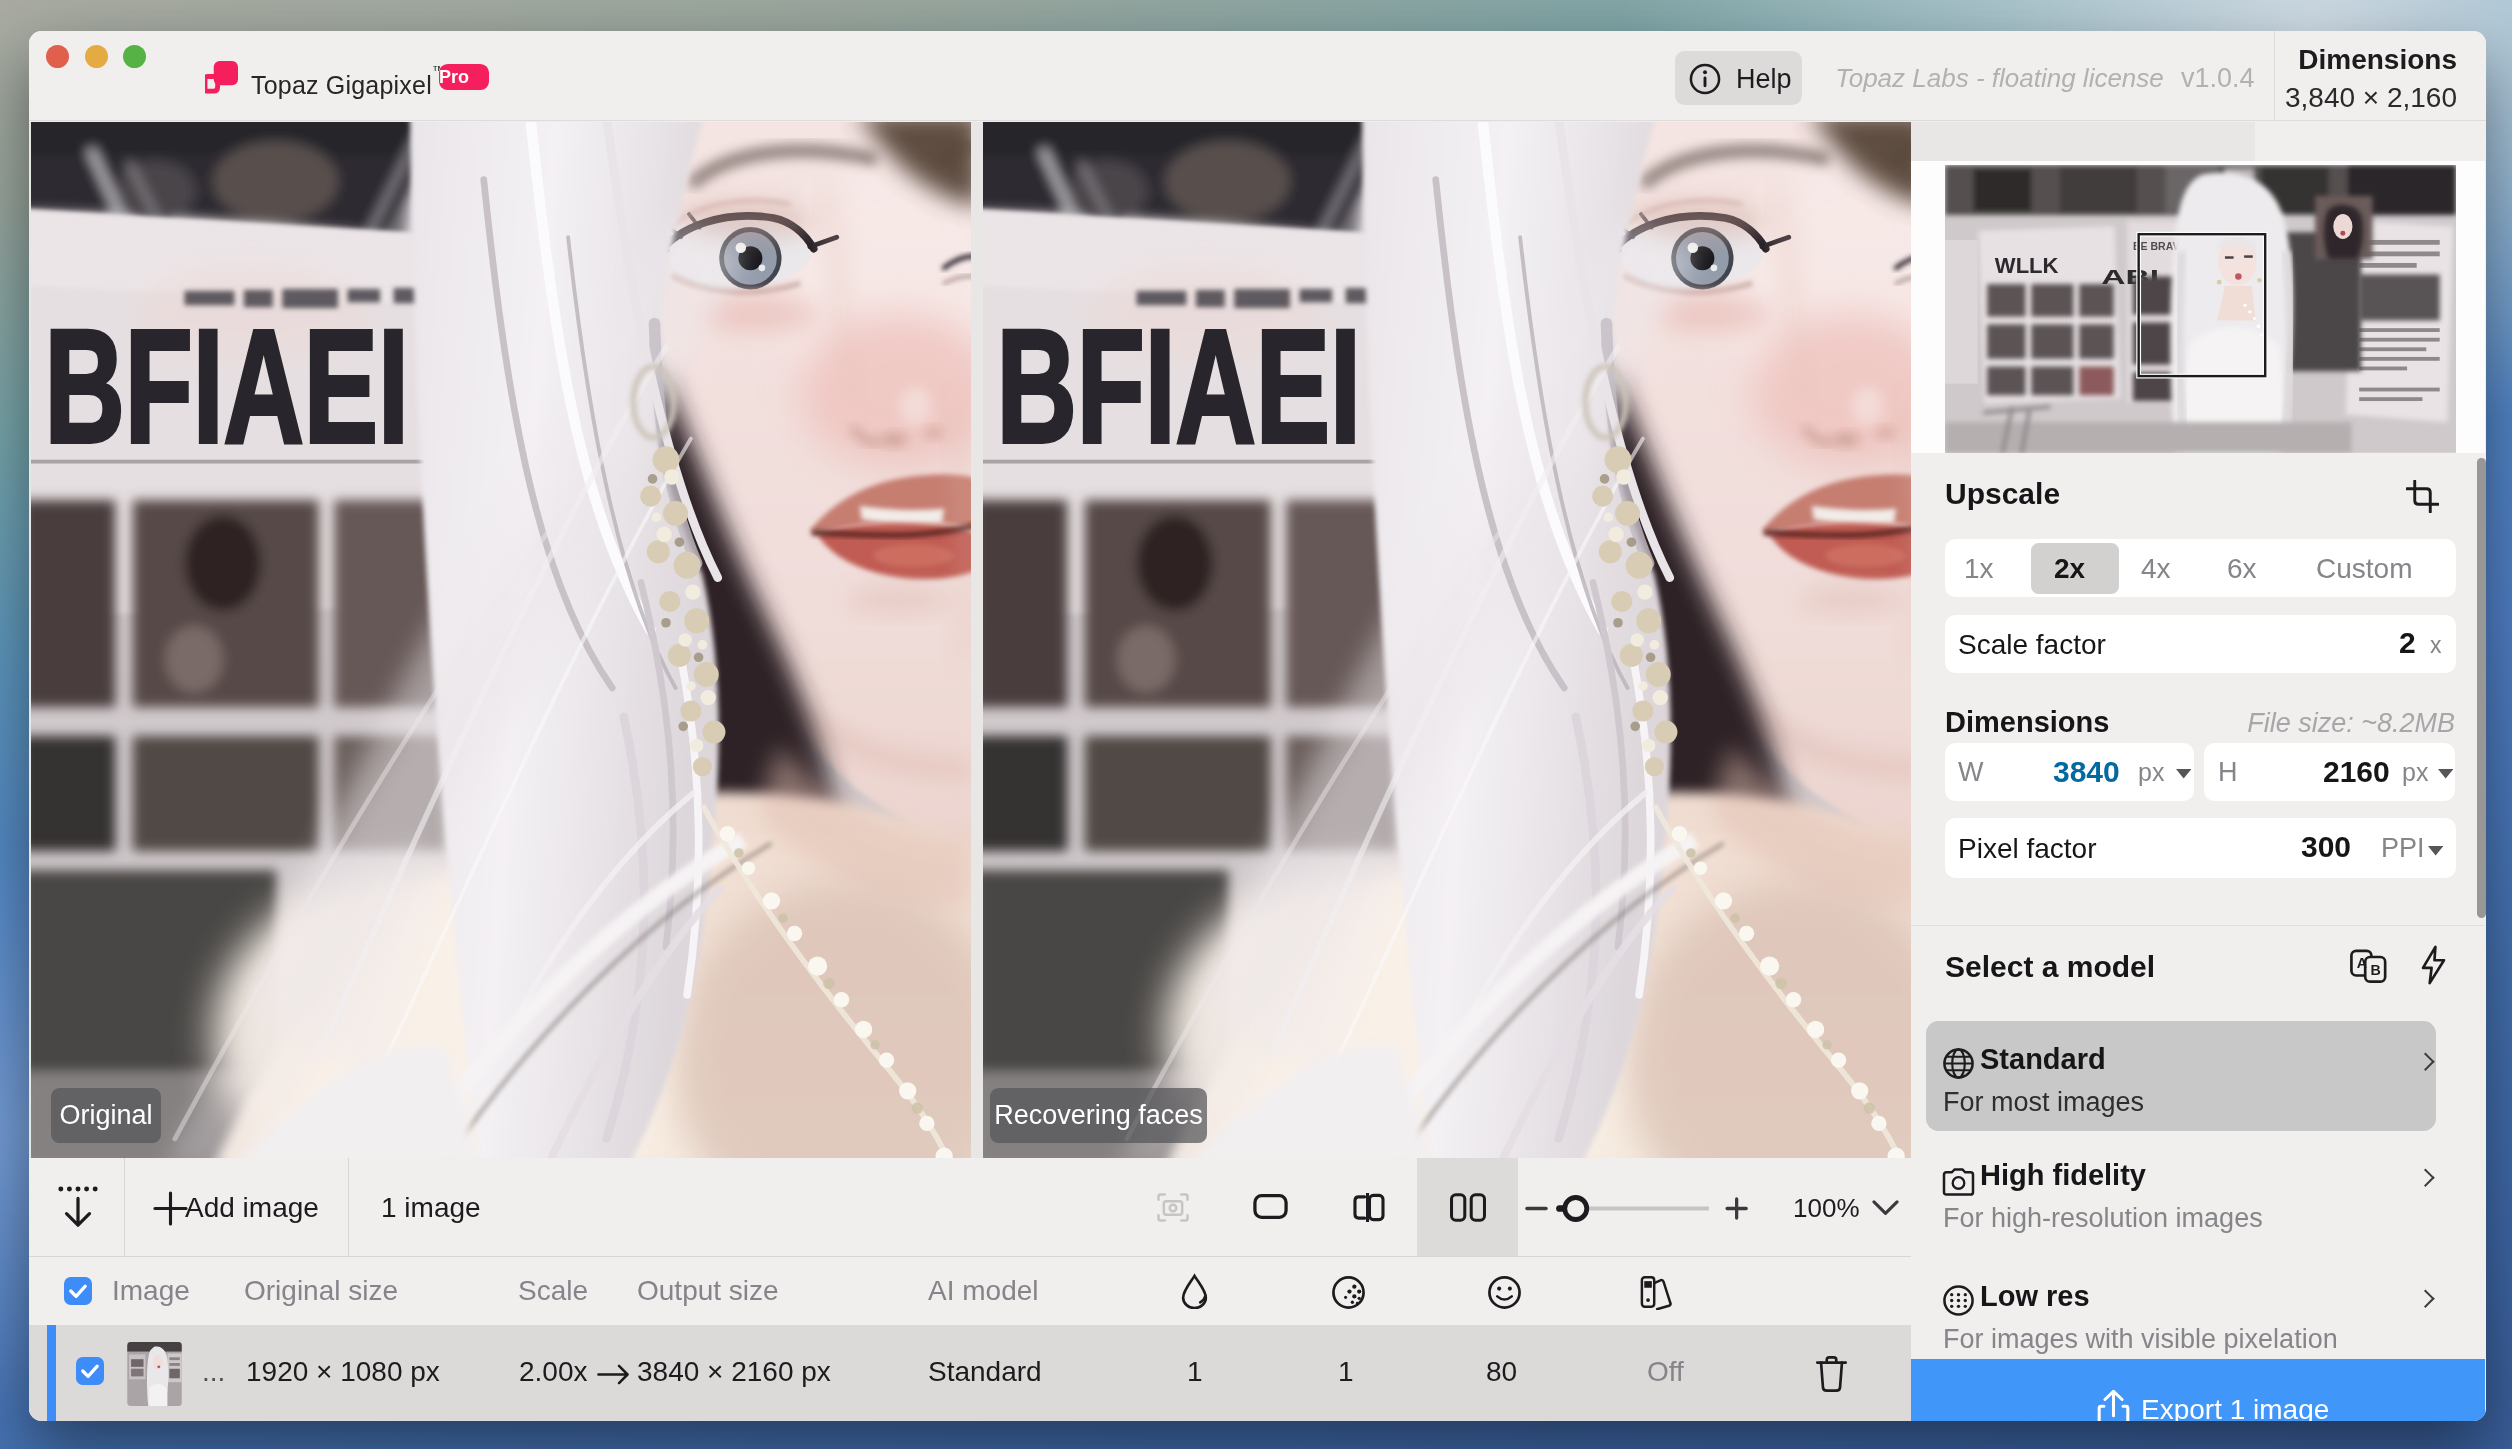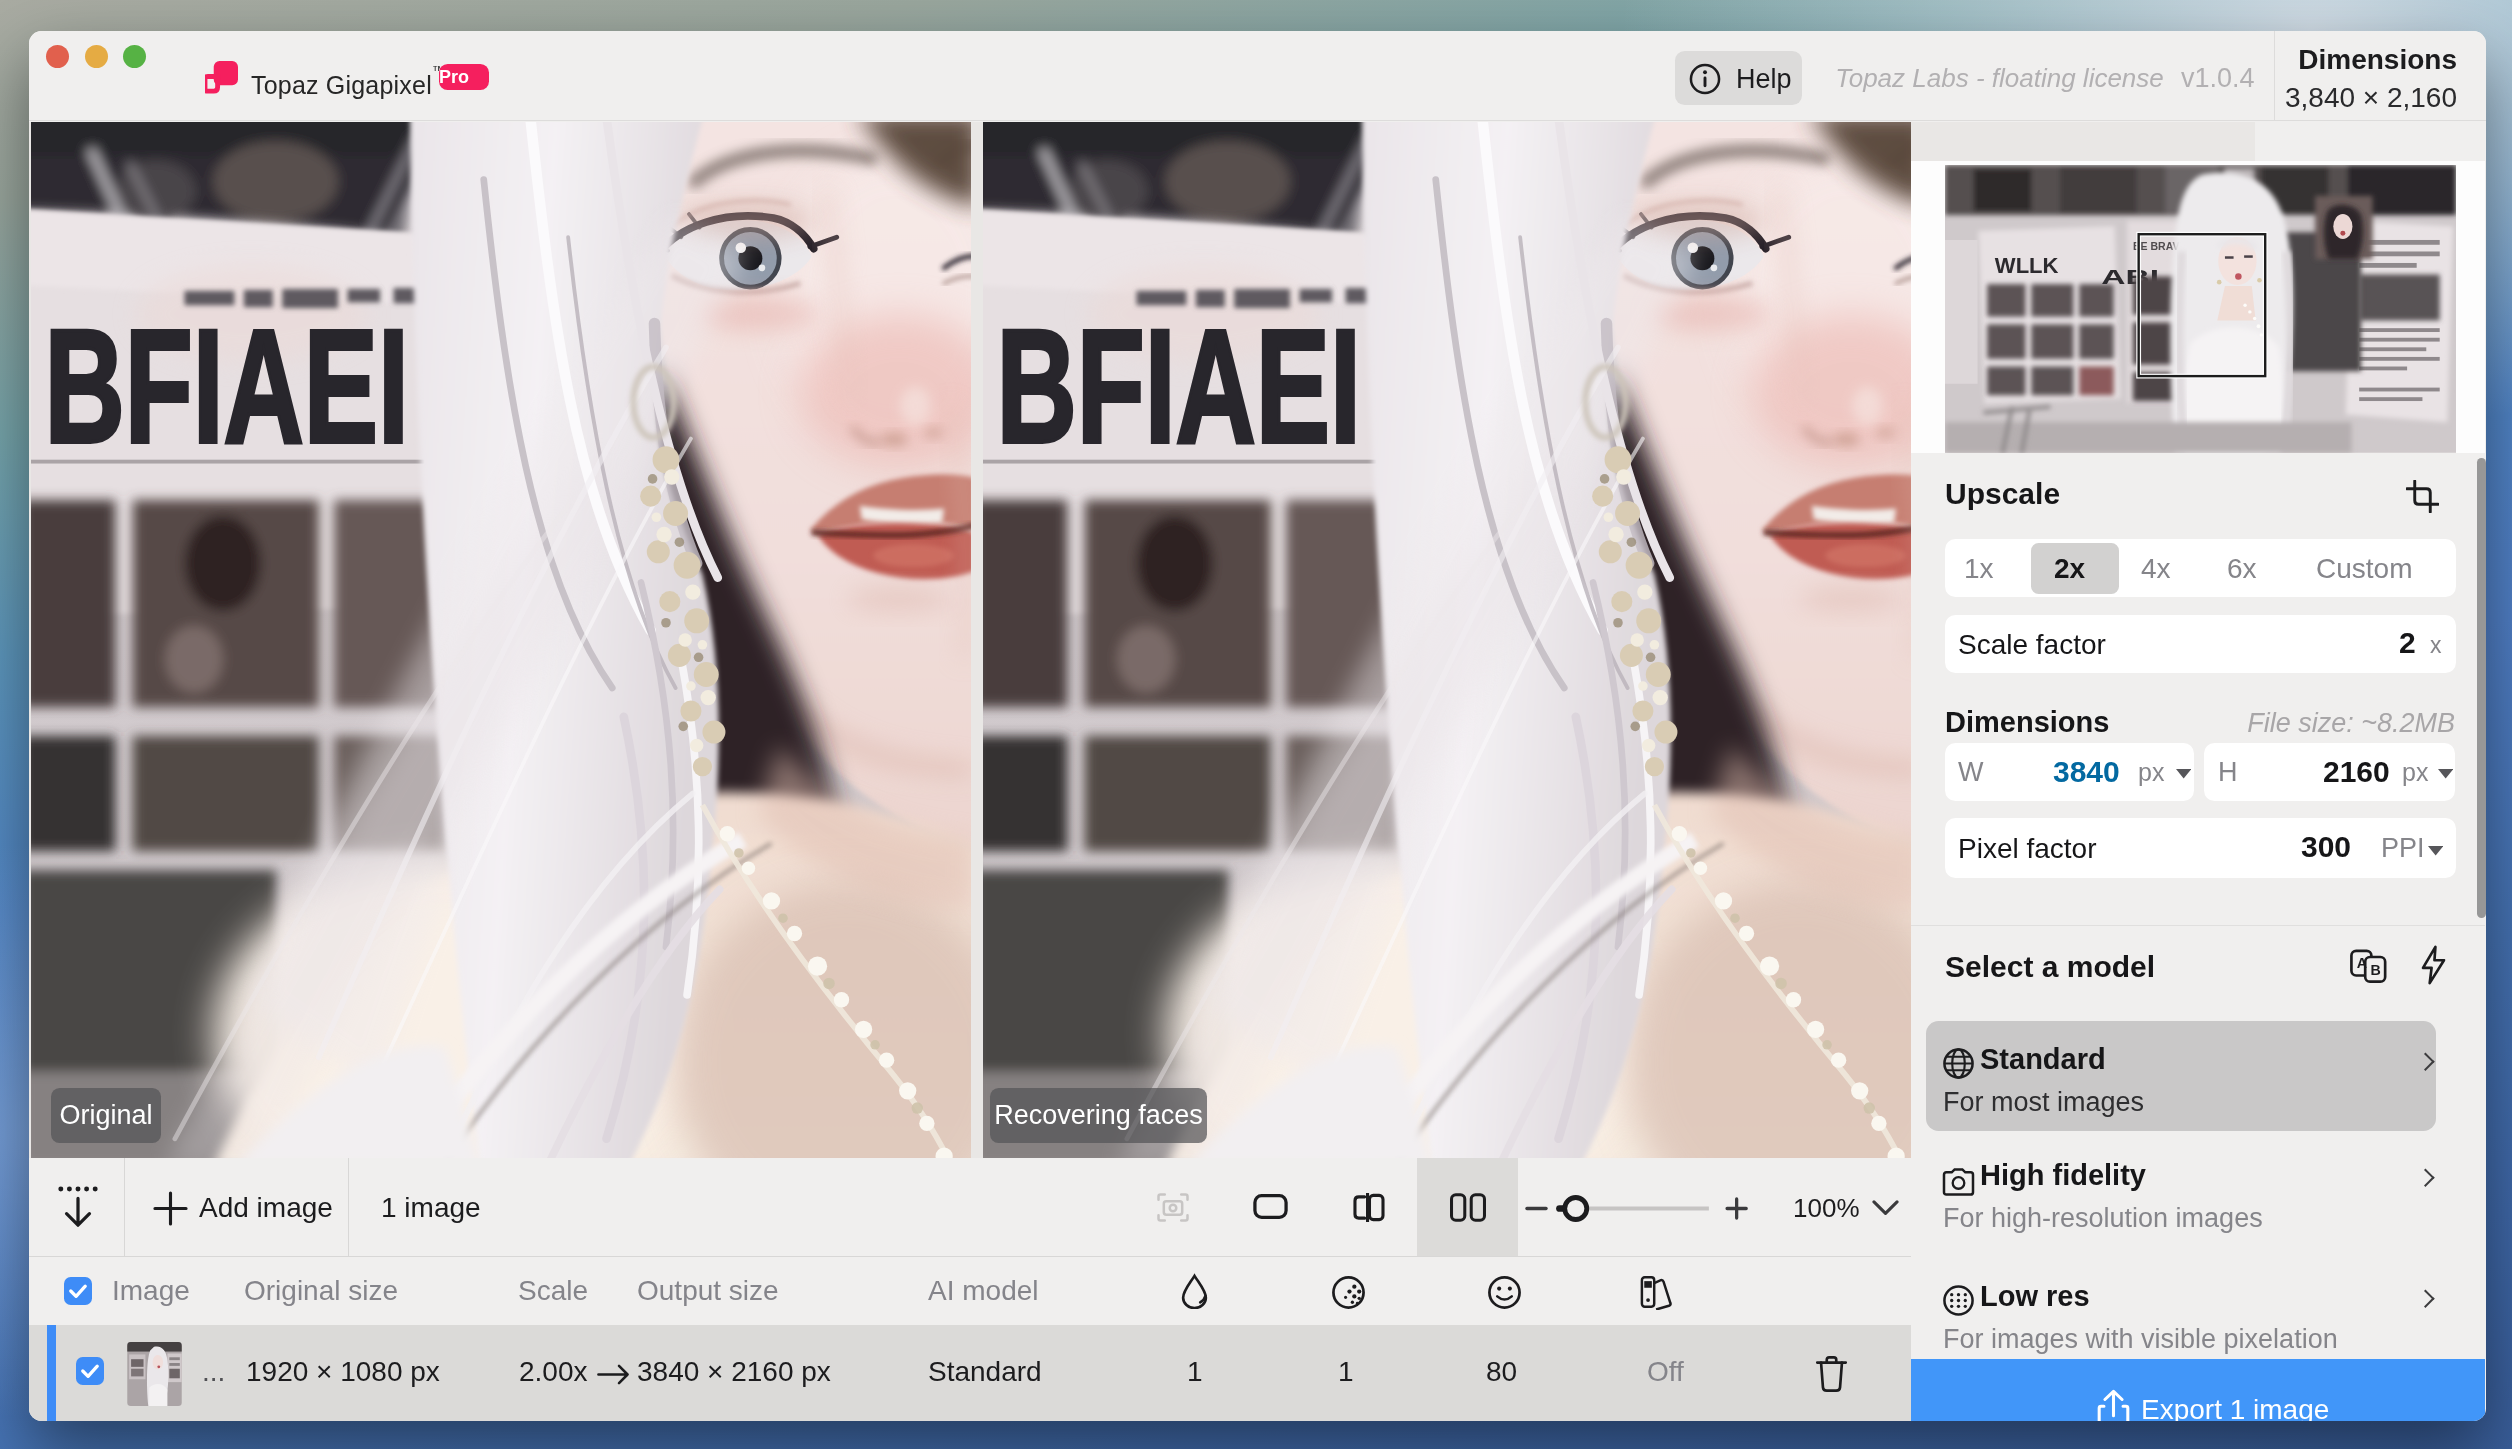--- a/index.html
+++ b/index.html
@@ -104,21 +104,21 @@
           <circle cx="22" cy="4" r="2.6"></circle>
           <circle cx="31" cy="4" r="2.6"></circle>
           <circle cx="40" cy="4" r="2.6"></circle>
         </g>
       <path d="M22,14 L22,40 M10,30 L22,42 L34,30" fill="none" stroke="#1c1c1e" stroke-width="3.4" stroke-linecap="round" stroke-linejoin="round"></path>
     </svg>
     <div class="vsep" style="left:95px;"></div>
     <svg class="abs" style="left:124px; top:33px;" width="35" height="35" viewBox="0 0 36 36">
       <path d="M18,2 L18,34 M2,18 L34,18" stroke="#1c1c1e" stroke-width="3.2" stroke-linecap="round"></path>
     </svg>
-    <div class="tbtxt" style="left:170px; font-weight:500;text-align:right;">Add image</div>
+    <div class="tbtxt" style="left:156px; font-weight:500;text-align:right;">Add image</div>
     <div class="vsep" style="left:319px;"></div>
     <div class="tbtxt" style="left:352px;">1 image</div>
 
     <svg class="abs" style="left:1128px; top:35px;" width="32" height="29" viewBox="0 0 33 30">
       <g fill="none" stroke="#c7c5c4" stroke-width="2.6" stroke-linecap="round">
         <path d="M1.5,7 L1.5,3.5 Q1.5,1.5 3.5,1.5 L8,1.5 M25,1.5 L29.5,1.5 Q31.5,1.5 31.5,3.5 L31.5,7 M31.5,23 L31.5,26.5 Q31.5,28.5 29.5,28.5 L25,28.5 M8,28.5 L3.5,28.5 Q1.5,28.5 1.5,26.5 L1.5,23"></path>
         <rect x="7" y="8.5" width="19" height="14" rx="2.5"></rect>
         <circle cx="16.5" cy="15.5" r="3.4"></circle>
       </g>
     </svg>

